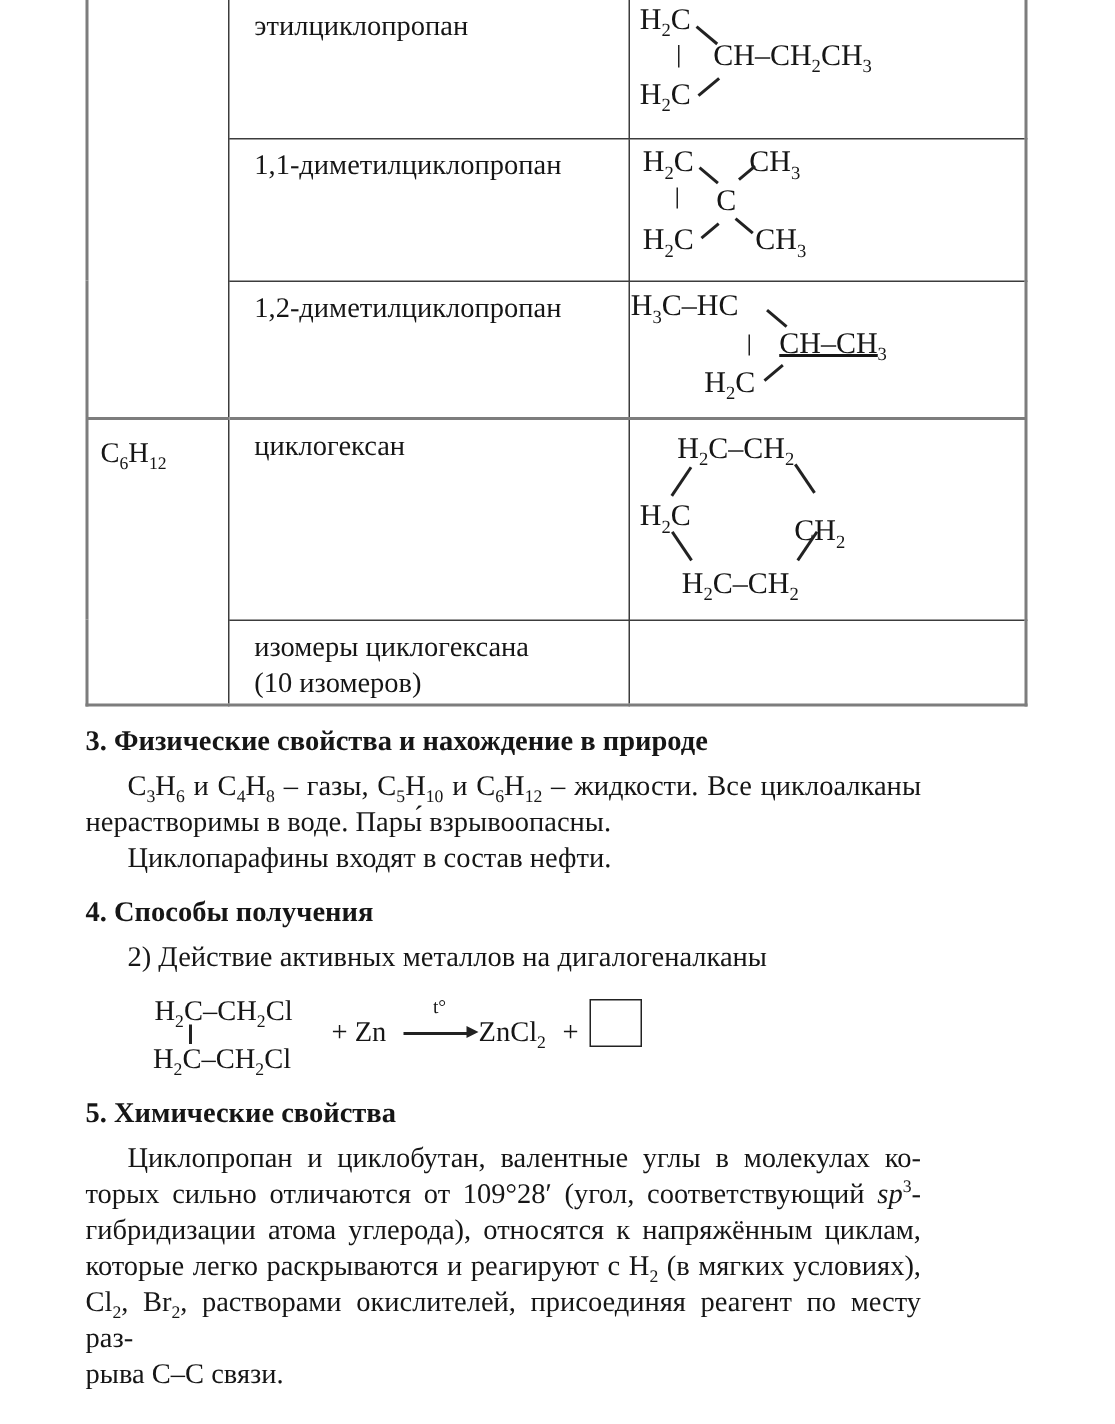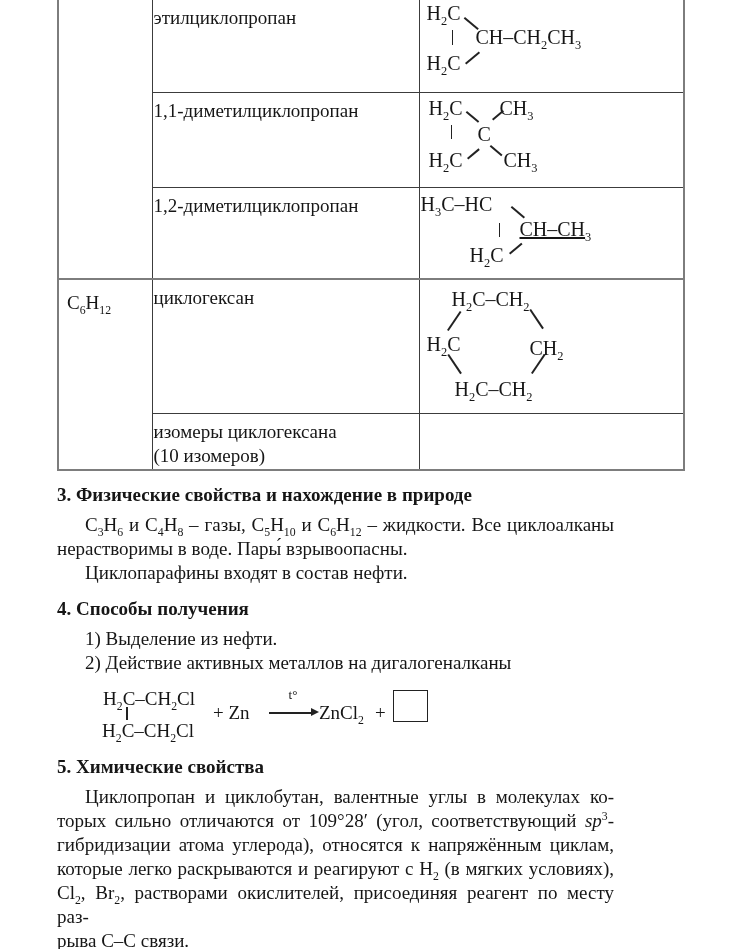--- a/index.html
+++ b/index.html
@@ -7,21 +7,21 @@
         font-family:"Liberation Serif","DejaVu Serif",serif;color:#161616;}
   sub{font-size:0.62em;line-height:0;}
   sup{font-size:0.62em;line-height:0;}
 
   
   table.tbl{border-collapse:collapse;table-layout:fixed;width:626px;margin-left:57px;
             border:2px solid #7d7d7d;border-top:0;}
   table.tbl td{border:1px solid #3c3c3c;vertical-align:top;font-size:19px;line-height:24px;}
   table.tbl tr.r1 td{border-top:0;}
   table.tbl tr.r4 td{border-top:2px solid #7d7d7d;}
-  td.nm{padding:6px 8px 0 1px;}
+  td.nm{padding:6px 8px 0 17px;}
   td.st{position:relative;padding:0;}
   td.c1{padding:11px 4px 0 8px;}
 
   
   .fx{position:relative;width:100%;height:100%;font-size:20px;line-height:22px;}
   .fx .a{position:absolute;white-space:nowrap;}
   .bond{position:absolute;background:#222;transform-origin:0 0;}
   .bv{width:1.5px;}
   .bd{height:1.5px;}
 
@@ -36,21 +36,21 @@
   .f2 .d1{left:47px;top:18px;width:16px;transform:rotate(40deg);}
   .f2 .d2{left:72px;top:26px;width:14px;transform:rotate(-40deg);}
   .f2 .d3{left:47px;top:65px;width:15px;transform:rotate(-40deg);}
   .f2 .d4{left:71px;top:52px;width:15px;transform:rotate(40deg);}
 
   .f3 .top{left:1px;top:5px;}  .f3 .chain{left:100px;top:30px;text-decoration:underline;} .f3 .bl{left:50px;top:56px;}
   .f3 .v1{left:79px;top:35px;height:14px;}
   .f3 .d1{left:92px;top:18px;width:17px;transform:rotate(40deg);}
   .f3 .d2{left:89px;top:65px;width:16px;transform:rotate(-40deg);}
 
-  .f4 .top{left:32px;top:8px;} .f4 .ml{left:7px;top:53px;} .f4 .mr{left:110px;top:57px;}
+  .f4 .top{left:32px;top:8px;} .f4 .ml{left:7px;top:53px;} .f4 .mr{left:110px;top:63px;}
   .f4 .bottom{left:35px;top:98px;}
   .f4 .d1{left:27px;top:50px;width:23px;transform:rotate(-56deg);}
   .f4 .d2{left:111px;top:29px;width:23px;transform:rotate(56deg);}
   .f4 .d3{left:29px;top:74px;width:23px;transform:rotate(56deg);}
   .f4 .d4{left:111px;top:93px;width:23px;transform:rotate(-56deg);}
 
   
   .content{box-sizing:border-box;width:674px;padding:0 60px 0 57px;
            font-size:19px;line-height:24px;}
   .hd{font-weight:bold;margin:12px 0 6px 0;}
@@ -59,21 +59,21 @@
   .ln-last{text-align:left;}
   .indent{padding-left:28px;}
   .li{margin-left:28px;}
 
   
   .eq{position:relative;height:56px;margin-top:12px;}
   .eq .e{position:absolute;white-space:nowrap;}
   .eq .l1{left:46px;top:0;}
   .eq .v1{left:69px;top:20px;height:13px;}
   .eq .l2{left:45px;top:32px;}
-  .eq .plus1{left:156px;top:14px;}
+  .eq .plus1{left:164px;top:14px;}
   .eq .arrow{left:212px;top:1px;width:48px;}
   .eq .tlabel{display:block;text-align:center;font-size:13px;line-height:14px;}
   .eq .shaft{position:absolute;left:212px;top:25px;width:44px;height:1.5px;background:#222;}
   .eq .head{position:absolute;left:254px;top:21px;width:0;height:0;
             border-left:8px solid #222;border-top:4.5px solid transparent;border-bottom:4.5px solid transparent;}
   .eq .prod{left:262px;top:14px;}
   .eq .plus2{left:318px;top:14px;}
   .eq .box{position:absolute;left:336px;top:3px;width:33px;height:30px;border:1.5px solid #222;}
 </style>
 </head>
@@ -161,21 +161,20 @@
   <div class="content">
 
     <div class="hd">3. Физические свойства и нахождение в природе</div>
     <div>
       <div class="ln indent">C<sub>3</sub>H<sub>6</sub> и C<sub>4</sub>H<sub>8</sub> – газы, C<sub>5</sub>H<sub>10</sub> и C<sub>6</sub>H<sub>12</sub> – жидкости. Все циклоалканы</div>
       <div class="ln-last">нерастворимы в воде. Пары́ взрывоопасны.</div>
     </div>
     <div class="indent">Циклопарафины входят в состав нефти.</div>
 
     <div class="hd" style="margin-top:12px">4. Способы получения</div>
-    <div class="li">1) Выделение из нефти.</div>
     <div class="li">2) Действие активных металлов на дигалогеналканы</div>
 
     <div class="eq">
       <span class="e l1">H<sub>2</sub>C–CH<sub>2</sub>Cl</span>
       <div class="bond bv v1" style="position:absolute"></div>
       <span class="e l2">H<sub>2</sub>C–CH<sub>2</sub>Cl</span>
       <span class="e plus1">+ Zn</span>
       <span class="e arrow">
           <span class="tlabel">t°</span>
         </span>

